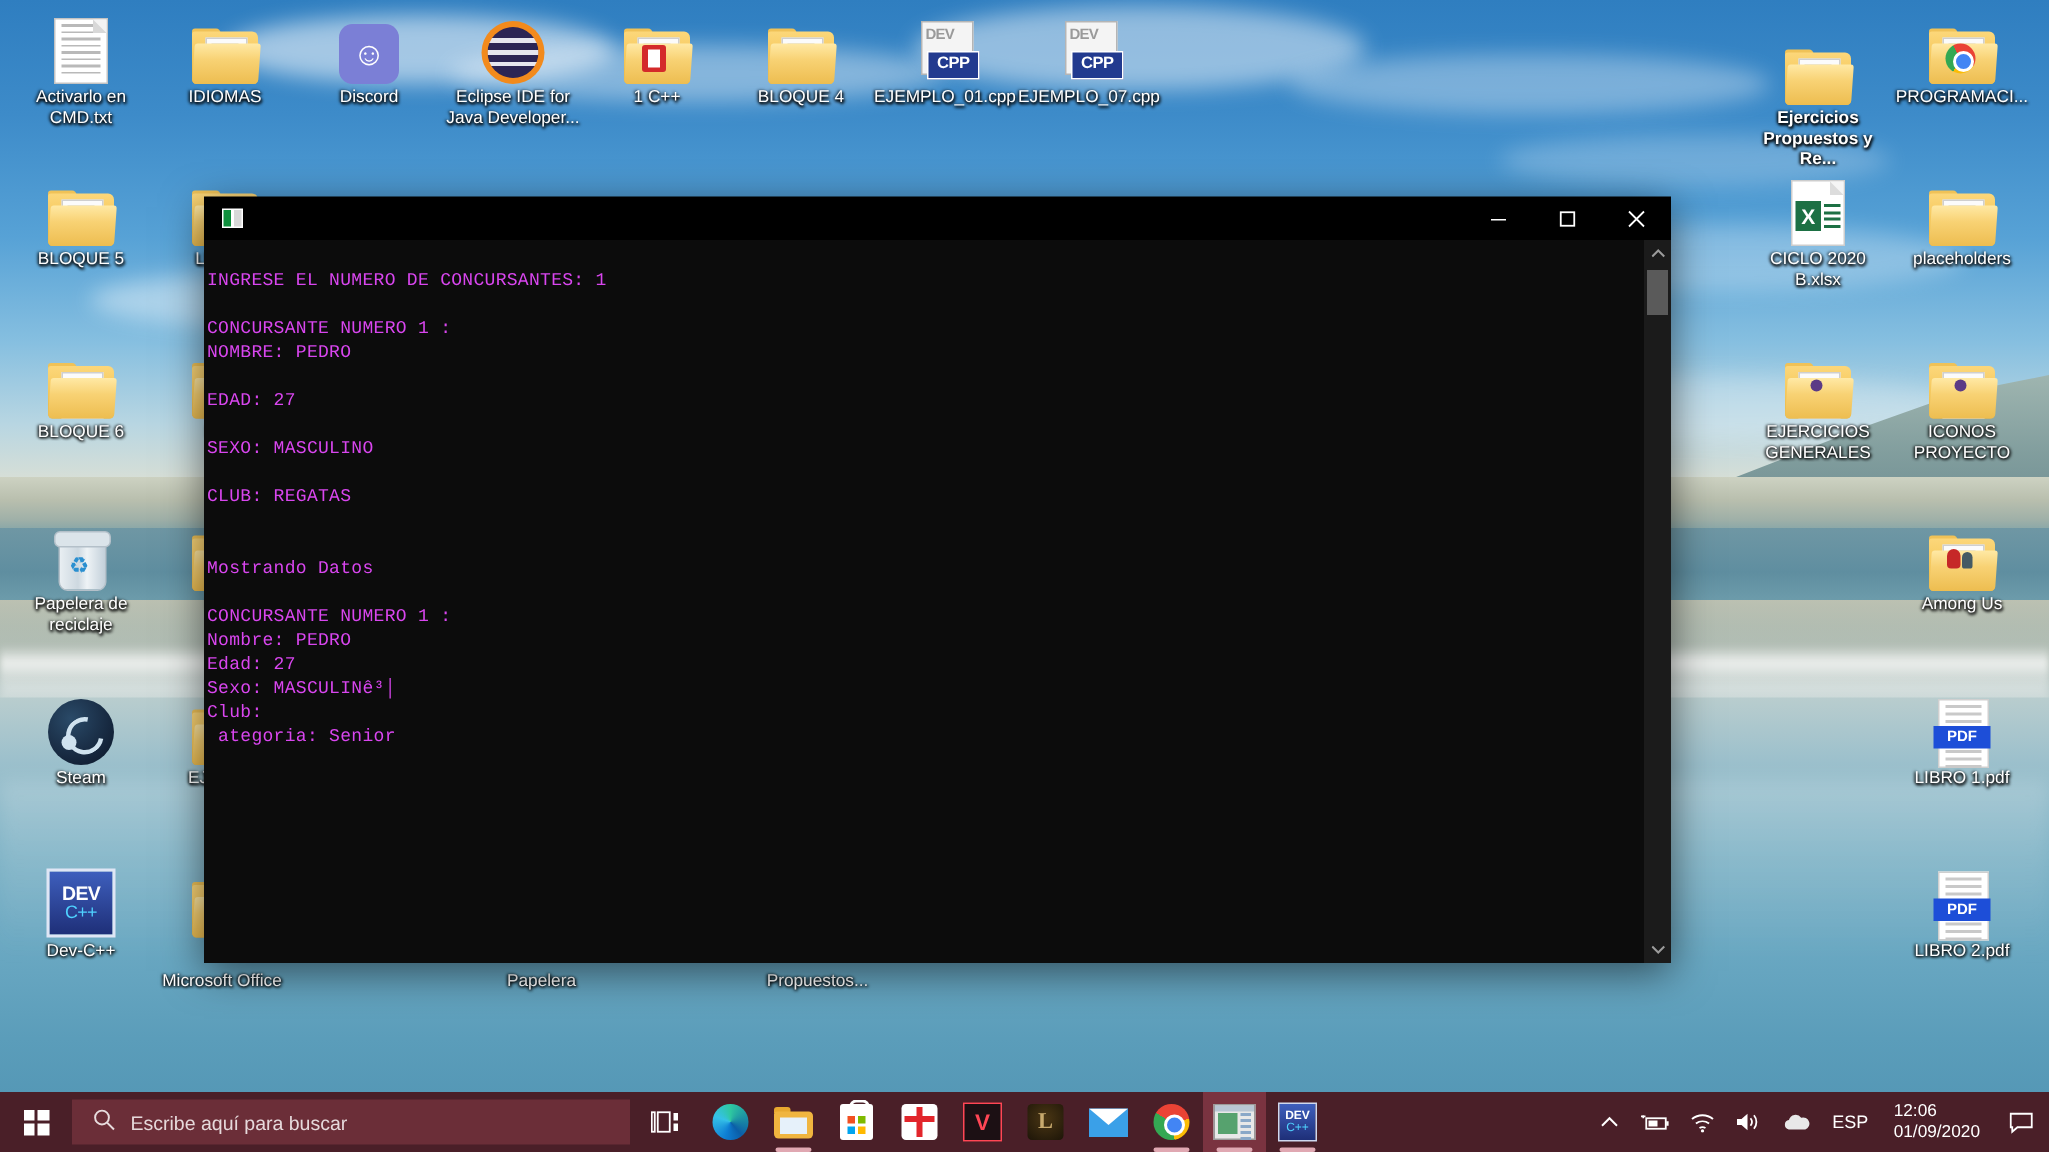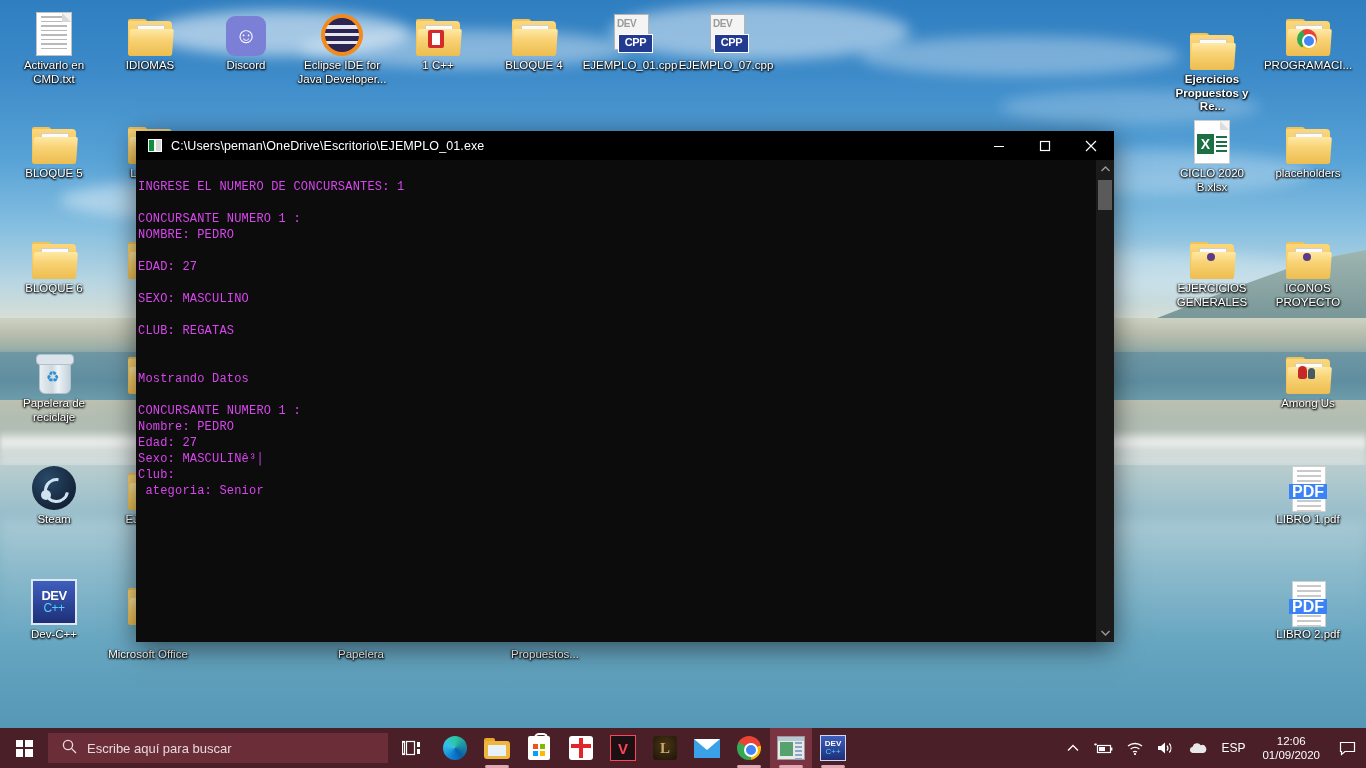--- a/index.html
+++ b/index.html
@@ -81,22 +81,22 @@
   
   .xls{position:relative;width:34px;height:42px;background:#fff;border:1px solid #cdcdcd;}
   .xls:before{content:"";position:absolute;right:0;top:0;border-width:0 9px 9px 0;border-style:solid;border-color:#dcdcdc #f5f5f5;}
   .xls .x{position:absolute;left:2px;top:13px;width:17px;height:20px;background:#1d7044;color:#fff;font-weight:bold;font-size:14px;text-align:center;line-height:20px;}
   .xls .g{position:absolute;left:21px;top:15px;width:11px;height:15px;}
   .xls .g i{display:block;height:2px;background:#1d7044;margin-bottom:2.5px;}
   
   .pdf{position:relative;width:38px;height:44px;}
   .pdf .sheet{position:absolute;left:3px;top:0;width:32px;height:44px;background:#fff;border:1px solid #cfcfcf;}
   .pdf .sheet i{display:block;height:2px;background:#c9c9c9;margin:3px 4px;}
-  .pdf .badge{position:absolute;left:0;top:18px;width:38px;height:15px;background:#3b82f6;color:#fff;
-      font-size:16px;font-weight:bold;text-align:center;line-height:15px;}
+  .pdf .badge{position:absolute;left:0;top:18px;width:38px;height:15px;background:#1d4ed8;color:#fff;
+      font-size:10px;font-weight:bold;text-align:center;line-height:15px;}
   
   .bin{position:relative;width:38px;height:42px;}
   .bin .body{position:absolute;left:4px;top:8px;width:30px;height:32px;border-radius:3px 3px 6px 6px;
       background:linear-gradient(90deg,#e8eef2 0%,#cdd8e0 40%,#eef3f6 60%,#c3d0da 100%);border:1px solid #b4c0c9;}
   .bin .lid{position:absolute;left:1px;top:2px;width:36px;height:9px;border-radius:4px;background:#dbe4ea;border:1px solid #b4c0c9;}
   .bin .rec{position:absolute;left:11px;top:16px;color:#2a8fd0;font-size:15px;}
   
   .steam{width:44px;height:44px;border-radius:50%;background:radial-gradient(circle at 35% 30%,#2a4a68 0%,#14243a 70%,#0a1626 100%);position:relative;}
   .steam:after{content:"";position:absolute;left:12px;top:12px;width:19px;height:19px;border:3px solid #cfe2ef;border-radius:50%;
       border-right-color:transparent;transform:rotate(-35deg);}
@@ -132,30 +132,30 @@
   #scrollbar{position:absolute;right:0;top:0;width:18px;height:482px;background:#1b1b1b;}
   #scroll-up,#scroll-down{width:18px;height:18px;color:#8a8a8a;display:flex;align-items:center;justify-content:center;font-size:9px;}
   #scroll-down{position:absolute;bottom:0;}
   #scroll-thumb{position:absolute;top:20px;left:2px;width:14px;height:30px;background:#5a5a5a;}
 
   
   #taskbar{position:absolute;left:0;bottom:0;width:1366px;height:40px;background:#4a1f28;display:flex;align-items:center;}
   #start-button{width:48px;height:40px;display:flex;align-items:center;justify-content:center;flex:none;}
   #start-button .win{width:17px;height:17px;display:grid;grid-template-columns:1fr 1fr;grid-template-rows:1fr 1fr;gap:2px;}
   #start-button .win i{background:#fff;display:block;}
-  #search-box{width:340px;height:30px;background:#6b2e38;display:flex;align-items:center;flex:none;}
+  #search-box{width:372px;height:30px;background:#6b2e38;display:flex;align-items:center;flex:none;}
   #search-icon{margin:0 10px 0 14px;color:#e8dcde;font-size:14px;}
   #search-text{color:#e6d9db;font-size:13px;}
   #taskview{width:46px;height:40px;display:flex;align-items:center;justify-content:center;color:#fff;flex:none;}
   .tbi{width:42px;height:40px;display:flex;align-items:center;justify-content:center;position:relative;flex:none;}
   .tbi.active{background:#7a3340;}
   .tbi .ind{position:absolute;bottom:0;left:9px;width:24px;height:3px;background:#e0a8b2;border-radius:2px;}
   #tray{margin-left:auto;display:flex;align-items:center;height:56px;padding-right:2px;}
   .tray-ico{color:#fff;font-size:13px;padding:0 7px;display:flex;align-items:center;height:40px;}
-  #clock{color:#fff;font-size:11.5px;line-height:14px;text-align:center;padding:0 10px;}
+  #clock{color:#fff;font-size:11.5px;line-height:14px;padding:0 10px;}
   #action-center{width:34px;height:40px;display:flex;align-items:center;justify-content:center;color:#fff;font-size:15px;}
 
   
   .edge{width:24px;height:24px;border-radius:50%;background:conic-gradient(from 200deg,#0e7fd4 0deg,#35c1e8 90deg,#2ec7a0 160deg,#0b5ea8 300deg,#0e7fd4 360deg);position:relative;}
   .edge:after{content:"";position:absolute;left:4px;top:3px;width:13px;height:16px;border-radius:50% 10% 50% 50%;background:#4a1f28;opacity:.0;}
   .explorer{width:26px;height:21px;position:relative;}
   .explorer .b{position:absolute;left:0;top:3px;width:26px;height:18px;border-radius:2px 3px 3px 3px;background:#f0b53f;}
   .explorer .t{position:absolute;left:0;top:0;width:11px;height:4px;background:#e8a82f;border-radius:2px 2px 0 0;}
   .explorer .w{position:absolute;left:4px;top:7px;width:18px;height:11px;background:#e6f1fa;}
   .store{width:22px;height:24px;background:#fff;border-radius:2px;position:relative;}
@@ -641,21 +641,20 @@
       <div class="lbl">Papelera</div>
     </div>
     <div class="dicon" style="left: 497px; top: 645px;">
       <div class="lbl">Propuestos...</div>
     </div>
   </div>
 
 <div id="console-window">
   <div id="title-bar">
     <div id="title-icon"></div>
-    <div id="title-text">C:\Users\peman\OneDrive\Escritorio\EJEMPLO_01.exe</div>
     <div id="win-controls">
       <div class="wbtn">
         <svg width="12" height="12" viewBox="0 0 12 12">
             <rect x="1" y="6" width="10" height="1" fill="#fff"></rect>
           </svg>
       </div>
       <div class="wbtn">
         <svg width="12" height="12" viewBox="0 0 12 12">
             <rect x="1.5" y="1.5" width="9" height="9" fill="none" stroke="#fff" stroke-width="1.2"></rect>
           </svg>

